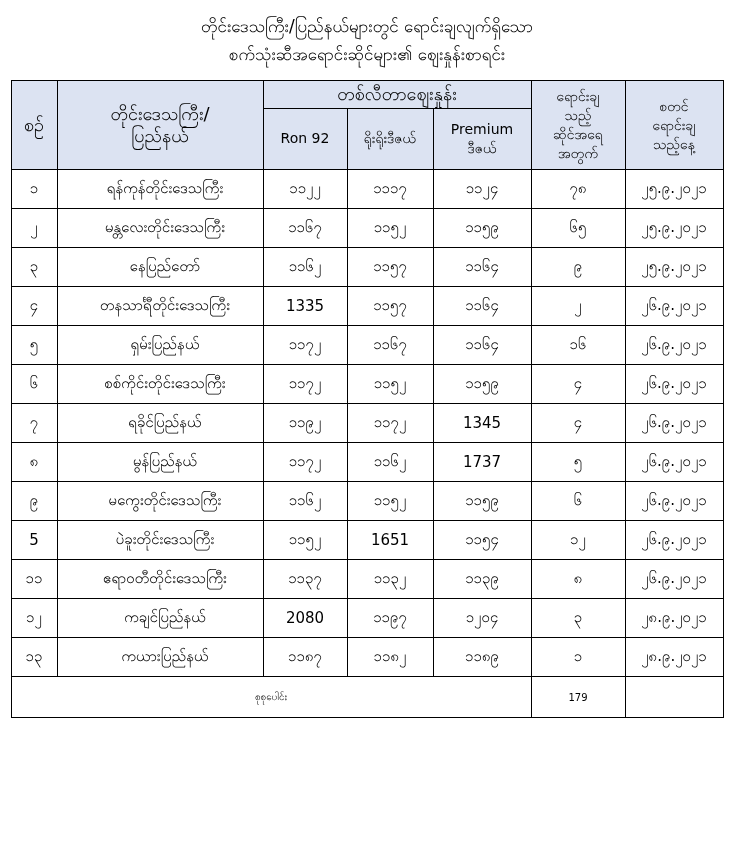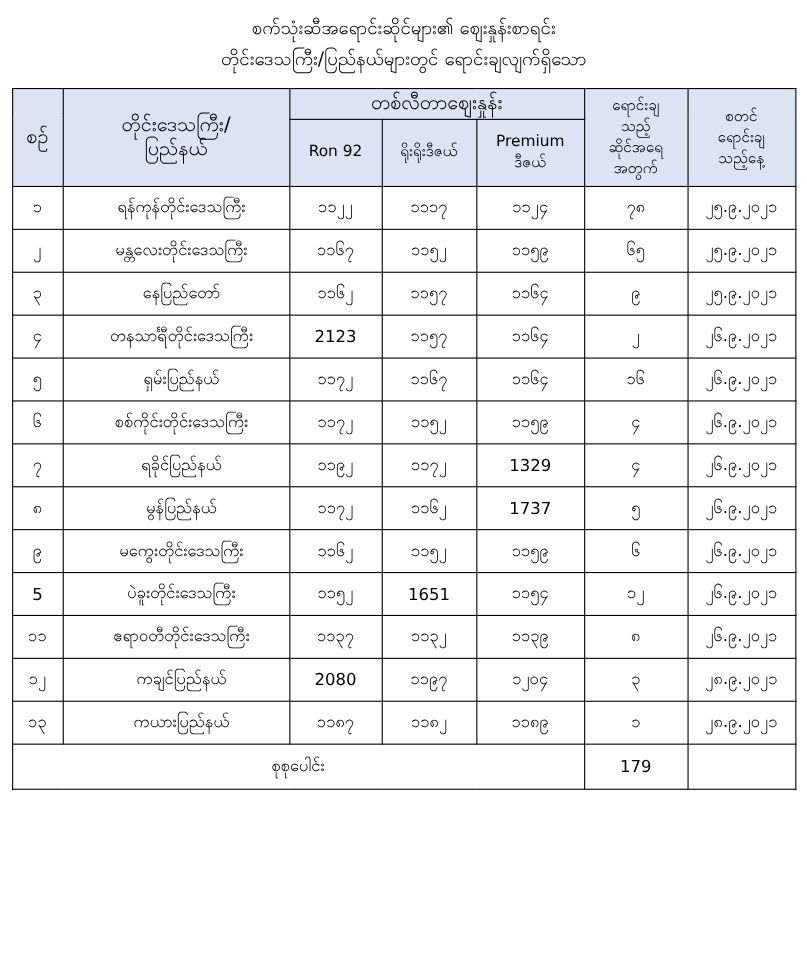--- a/index.html
+++ b/index.html
@@ -69,34 +69,34 @@
   }
   col.c-no      { width: 46px; }
   col.c-region  { width: 206px; }
   col.c-ron92   { width: 84px; }
   col.c-diesel  { width: 86px; }
   col.c-premium { width: 98px; }
   col.c-count   { width: 94px; }
   col.c-date    { width: 98px; }
   tfoot td {
     height: 40px;
-    font-size: 15px;
+    font-size: 10px;
   }
   .total-label {
     text-align: center;
   }
 </style>
 </head>
 <body>
 
 <div class="page">
 
   <div class="doc-title">
+    <span class="line">တိုင်းဒေသကြီး/ပြည်နယ်များတွင် ရောင်းချလျက်ရှိသော</span>
     <span class="line">စက်သုံးဆီအရောင်းဆိုင်များ၏ ဈေးနှုန်းစာရင်း</span>
-    <span class="line">တိုင်းဒေသကြီး/ပြည်နယ်များတွင် ရောင်းချလျက်ရှိသော</span>
   </div>
 
   <table class="price-table">
     <colgroup>
       <col class="c-no">
       <col class="c-region">
       <col class="c-ron92">
       <col class="c-diesel">
       <col class="c-premium">
       <col class="c-count">
@@ -147,21 +147,21 @@
           <td class="region">နေပြည်တော်</td>
           <td>၁၁၆၂</td>
           <td>၁၁၅၇</td>
           <td>၁၁၆၄</td>
           <td>၉</td>
           <td>၂၅.၉.၂၀၂၁</td>
         </tr>
         <tr>
           <td class="no">၄</td>
           <td class="region">တနသာင်္ရီတိုင်းဒေသကြီး</td>
-          <td>2123</td>
+          <td>1335</td>
           <td>၁၁၅၇</td>
           <td>၁၁၆၄</td>
           <td>၂</td>
           <td>၂၆.၉.၂၀၂၁</td>
         </tr>
         <tr>
           <td class="no">၅</td>
           <td class="region">ရှမ်းပြည်နယ်</td>
           <td>၁၁၇၂</td>
           <td>၁၁၆၇</td>
@@ -176,21 +176,21 @@
           <td>၁၁၅၂</td>
           <td>၁၁၅၉</td>
           <td>၄</td>
           <td>၂၆.၉.၂၀၂၁</td>
         </tr>
         <tr>
           <td class="no">၇</td>
           <td class="region">ရခိုင်ပြည်နယ်</td>
           <td>၁၁၉၂</td>
           <td>၁၁၇၂</td>
-          <td>1329</td>
+          <td>1345</td>
           <td>၄</td>
           <td>၂၆.၉.၂၀၂၁</td>
         </tr>
         <tr>
           <td class="no">၈</td>
           <td class="region">မွန်ပြည်နယ်</td>
           <td>၁၁၇၂</td>
           <td>၁၁၆၂</td>
           <td>1737</td>
           <td>၅</td>

